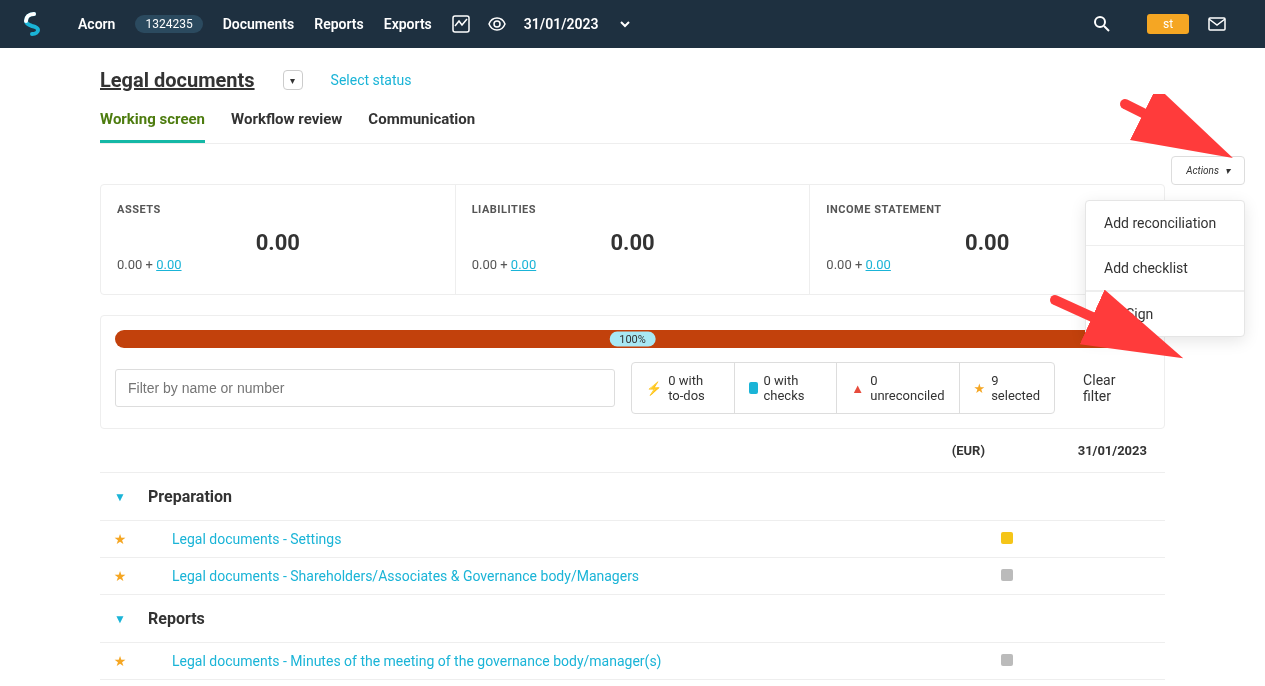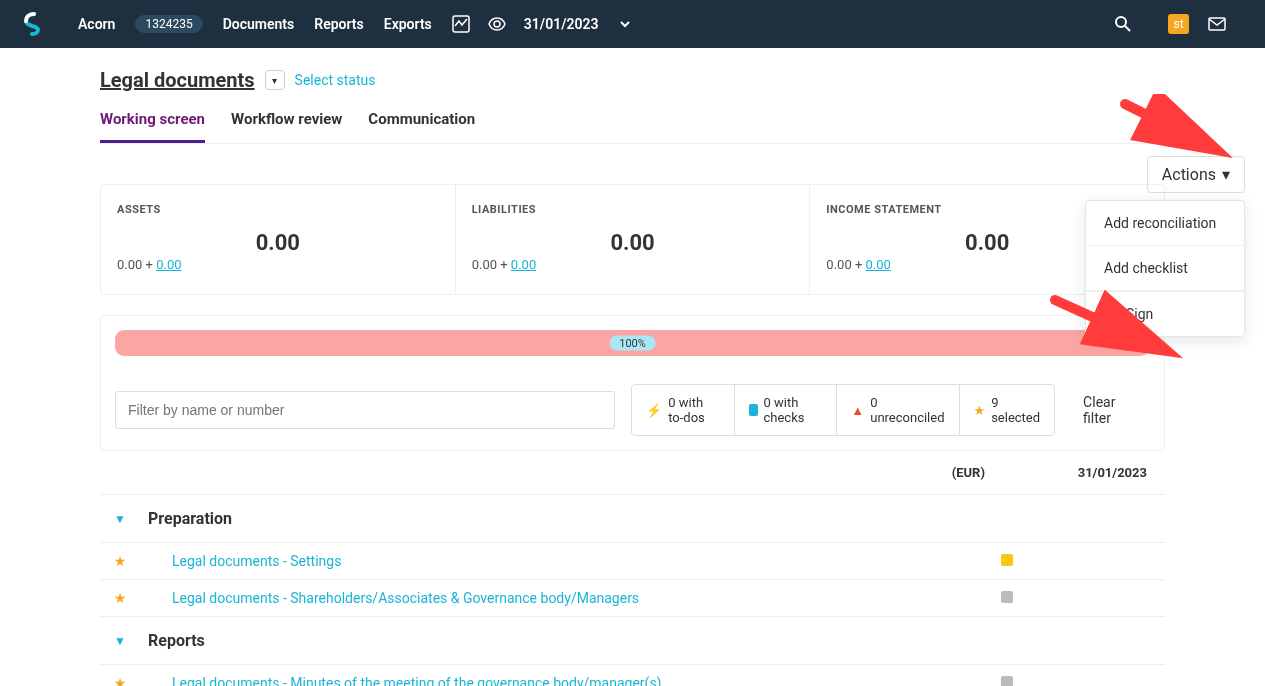--- a/index.html
+++ b/index.html
@@ -6,56 +6,56 @@
   body { font-family: -apple-system, BlinkMacSystemFont, "Segoe UI", Roboto, Arial, sans-serif; font-size: 14px; color: #333; background: #fff; }
   
   
   .navbar { background: #1e3040; color: #fff; height: 48px; display: flex; align-items: center; padding: 0 20px; }
   .navbar .logo { width: 28px; height: 28px; margin-right: 30px; display:flex; align-items:center; justify-content:center;}
   .navbar .nav-item { margin-right: 20px; cursor: pointer; font-weight: 600; font-size: 14px; }
   .navbar .id-badge { background: #2b4a5f; padding: 2px 10px; border-radius: 10px; font-size: 12px; margin-right: 20px; cursor:pointer;}
   .navbar .nav-icon { margin-right: 18px; cursor:pointer; display:flex; align-items:center;}
   .navbar .spacer { flex: 1; }
   .navbar .right-icons { display: flex; align-items: center; gap: 18px; }
-  .navbar .user-badge { background: #f5a623; width:21px; height:20px; border-radius:3px; display:flex; align-items:center; justify-content:center; font-size:12px; color:#fff;}
+  .navbar .user-badge { background: #f5a623; width:42px; height:20px; border-radius:3px; display:flex; align-items:center; justify-content:center; font-size:12px; color:#fff;}
   
   
   .page { padding: 20px 100px 0 100px; position: relative; }
-  .page-title-row { display:flex; align-items:center; gap:10px; margin-bottom:12px;}
+  .page-title-row { display:flex; align-items:center; gap:28px; margin-bottom:12px;}
   .page-title { font-size: 20px; font-weight: 700; text-decoration: underline; }
   .small-caret-btn { border:1px solid #ccc; border-radius:4px; width:20px; height:20px; display:flex; align-items:center; justify-content:center; cursor:pointer; font-size:10px;}
   .select-status { color:#1ab4d7; font-size:14px; cursor:pointer;}
   
   
   .tabs { display:flex; gap:26px; border-bottom:1px solid #eee; margin-top:18px;}
   .tab { padding-bottom:12px; font-weight:700; font-size:15px; cursor:pointer; }
-  .tab.active { color:#701a75; border-bottom:3px solid #4c1d95; }
+  .tab.active { color:#4d7c0f; border-bottom:3px solid #14b8a6; }
   
   
   .actions-wrap { position:absolute; right:20px; top:108px; }
-  .actions-btn { border:1px solid #ddd; border-radius:4px; padding:8px 14px; cursor:pointer; display:flex; align-items:center; gap:6px; font-size:16px;}
+  .actions-btn { border:1px solid #ddd; border-radius:4px; padding:8px 14px; cursor:pointer; display:flex; align-items:center; gap:6px; font-size:10px;font-style:italic;}
   .actions-menu { position:absolute; right:20px; top:152px; background:#fff; border:1px solid #e5e5e5; border-radius:4px; box-shadow:0 4px 16px rgba(0,0,0,0.1); width:160px; z-index:10;}
   .actions-menu .menu-item { padding:14px 18px; cursor:pointer; font-size:14px; }
   .actions-menu .divider { height:1px; background:#eee;}
   
   
   .arrow { position:absolute; z-index:20; pointer-events:none; }
   
   
   .summary-row { display:flex; border:1px solid #eee; border-radius:4px; margin:40px 0 20px 0;}
   .summary-card { flex:1; padding:18px 16px 22px 16px; border-right:1px solid #eee;}
   .summary-card:last-child { border-right:none;}
   .summary-card .label { font-size:11px; font-weight:700; letter-spacing:0.5px; color:#555;}
   .summary-card .big { text-align:center; font-size:22px; font-weight:700; margin-top:14px;}
   .summary-card .sub { text-align:left; font-size:13px; color:#555; margin-top:2px;}
   .summary-card .sub a { color:#1ab4d7; text-decoration:underline;}
   
   
   .progress-wrap { background:#fff; border:1px solid #eee; border-radius:4px; padding:14px;}
-  .progress-bar { background:#fca5a5; height:26px; border-radius:9px; position:relative; margin-bottom:28px;}
+  .progress-bar { background:#c2410c; height:18px; border-radius:9px; position:relative; margin-bottom:14px;}
   .progress-bar .pct-badge { position:absolute; left:50%; top:50%; transform:translate(-50%,-50%); background:#a8e8f4; padding:1px 10px; border-radius:9px; font-size:11px; color:#333;}
   
   .filter-row { display:flex; align-items:center; gap:16px;}
   .filter-input { flex:0 0 500px; border:1px solid #ddd; padding:10px 12px; border-radius:3px; font-size:14px;}
   .toggle-group { display:flex; border:1px solid #ddd; border-radius:4px; overflow:hidden; margin-left:auto;}
   .toggle { padding:10px 14px; border-right:1px solid #ddd; display:flex; align-items:center; gap:6px; font-size:13px; cursor:pointer;}
   .toggle:last-child { border-right:none;}
   .clear-filter { font-size:14px; cursor:pointer; padding:0 12px;}
   
   .icon-bolt { color:#3ac569;}

